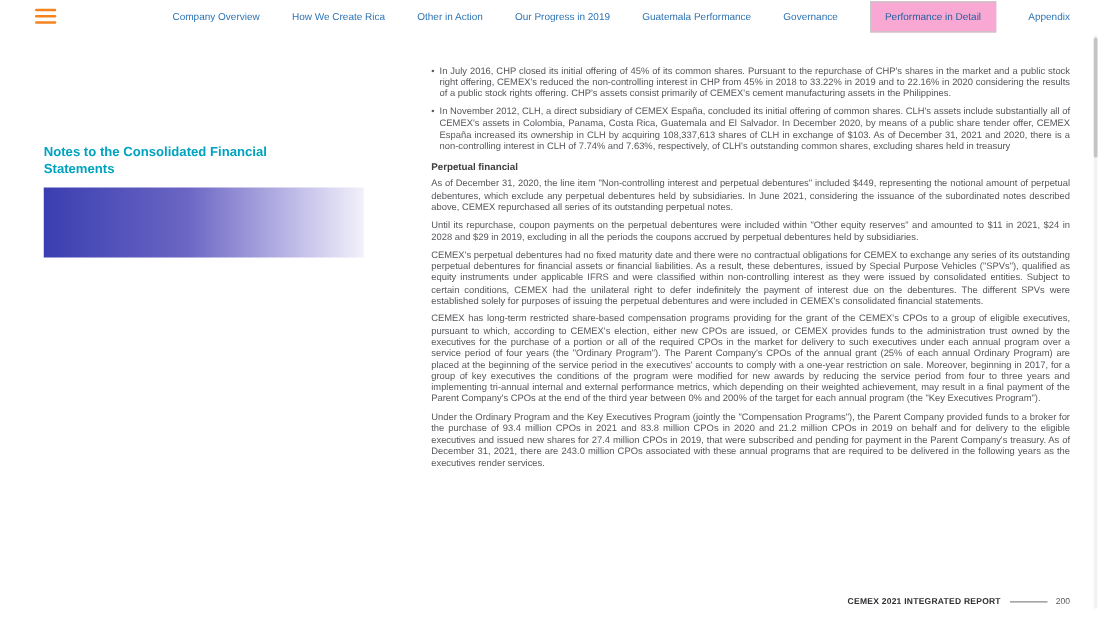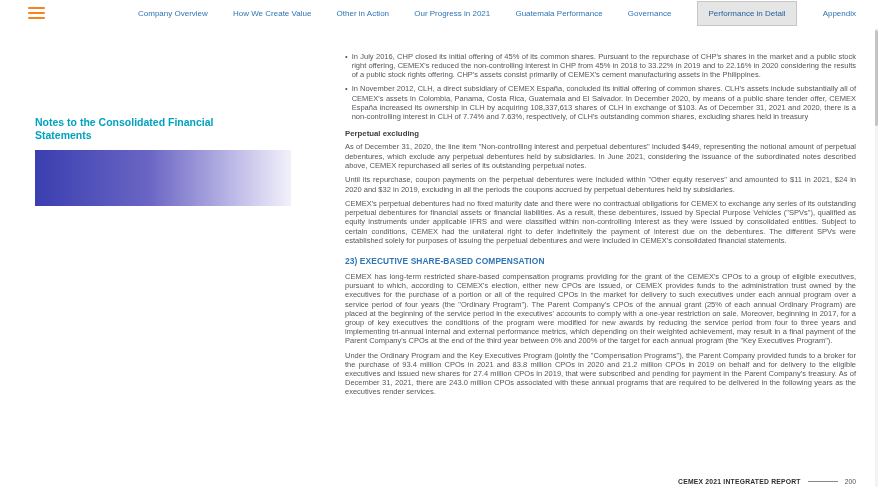--- a/index.html
+++ b/index.html
@@ -11,21 +11,21 @@
     overflow:hidden;
   }
 
   
   .topnav { position:absolute; top:0; left:0; right:0; height:26px; background:#fff; }
   .hamburger { position:absolute; left:28px; top:7px; width:17px; height:12px; cursor:pointer; }
   .hamburger span { display:block; height:2px; background:#F5831F; margin-bottom:3px; border-radius:1px; }
   .nav-items { position:absolute; left:138px; right:24px; top:0; height:26px;
                display:flex; align-items:center; justify-content:space-between; }
   .nav-item { font-size:8px; color:#2E74B5; text-decoration:none; white-space:nowrap; cursor:pointer; }
-  .nav-item.active { border:1px solid #C6C6C6; padding:7px 11px; color:#24619E; background:#e5e5e5; }
+  .nav-item.active { border:1px solid #C6C6C6; padding:7px 11px; color:#24619E; background:#f9a8d4; }
 
   
   .sidebar { position:absolute; left:35px; top:116px; width:208px; }
   .sidebar-title { font-size:10.5px; font-weight:bold; color:#00A3BF; line-height:1.2; }
   .gradient-banner { margin-top:9px; height:56px; width:256px;
     background:linear-gradient(to right, #3A3EB0 0%, #6B66C4 45%, #C3BFE9 80%, #F2F1FA 100%); }
 
   
   .content { position:absolute; left:345px; top:52px; width:511px;
              font-size:7.5px; line-height:1.22; color:#56575B; text-align:justify; }
@@ -50,23 +50,23 @@
 <body>
 
 <header class="topnav">
   <div class="hamburger">
     <span></span>
     <span></span>
     <span></span>
   </div>
   <nav class="nav-items">
     <a class="nav-item">Company Overview</a>
-    <a class="nav-item">How We Create Value</a>
+    <a class="nav-item">How We Create Rica</a>
     <a class="nav-item">Other in Action</a>
-    <a class="nav-item">Our Progress in 2021</a>
+    <a class="nav-item">Our Progress in 2019</a>
     <a class="nav-item">Guatemala Performance</a>
     <a class="nav-item">Governance</a>
     <a class="nav-item active">Performance in Detail</a>
     <a class="nav-item">Appendix</a>
   </nav>
 </header>
 
 <aside class="sidebar">
   <h1 class="sidebar-title">Notes to the Consolidated Financial Statements</h1>
   <div class="gradient-banner"></div>
@@ -75,26 +75,25 @@
 <main class="content">
   <ul class="bullets">
     <li>
       <span>In July 2016, CHP closed its initial offering of 45% of its common shares. Pursuant to the repurchase of CHP's shares in the market and a public stock right offering, CEMEX's reduced the non-controlling interest in CHP from 45% in 2018 to 33.22% in 2019 and to 22.16% in 2020 considering the results of a public stock rights offering. CHP's assets consist primarily of CEMEX's cement manufacturing assets in the Philippines.</span>
     </li>
     <li>
       <span>In November 2012, CLH, a direct subsidiary of CEMEX España, concluded its initial offering of common shares. CLH's assets include substantially all of CEMEX's assets in Colombia, Panama, Costa Rica, Guatemala and El Salvador. In December 2020, by means of a public share tender offer, CEMEX España increased its ownership in CLH by acquiring 108,337,613 shares of CLH in exchange of $103. As of December 31, 2021 and 2020, there is a non-controlling interest in CLH of 7.74% and 7.63%, respectively, of CLH's outstanding common shares, excluding shares held in treasury</span>
     </li>
   </ul>
 
-  <h2 class="subhead">Perpetual excluding</h2>
+  <h2 class="subhead">Perpetual financial</h2>
   <p class="para">As of December 31, 2020, the line item "Non-controlling interest and perpetual debentures" included $449, representing the notional amount of perpetual debentures, which exclude any perpetual debentures held by subsidiaries. In June 2021, considering the issuance of the subordinated notes described above, CEMEX repurchased all series of its outstanding perpetual notes.</p>
-  <p class="para">Until its repurchase, coupon payments on the perpetual debentures were included within "Other equity reserves" and amounted to $11 in 2021, $24 in 2020 and $32 in 2019, excluding in all the periods the coupons accrued by perpetual debentures held by subsidiaries.</p>
+  <p class="para">Until its repurchase, coupon payments on the perpetual debentures were included within "Other equity reserves" and amounted to $11 in 2021, $24 in 2028 and $29 in 2019, excluding in all the periods the coupons accrued by perpetual debentures held by subsidiaries.</p>
   <p class="para">CEMEX's perpetual debentures had no fixed maturity date and there were no contractual obligations for CEMEX to exchange any series of its outstanding perpetual debentures for financial assets or financial liabilities. As a result, these debentures, issued by Special Purpose Vehicles ("SPVs"), qualified as equity instruments under applicable IFRS and were classified within non-controlling interest as they were issued by consolidated entities. Subject to certain conditions, CEMEX had the unilateral right to defer indefinitely the payment of interest due on the debentures. The different SPVs were established solely for purposes of issuing the perpetual debentures and were included in CEMEX's consolidated financial statements.</p>
 
-  <h2 class="bluehead">23) EXECUTIVE SHARE-BASED COMPENSATION</h2>
   <p class="para">CEMEX has long-term restricted share-based compensation programs providing for the grant of the CEMEX's CPOs to a group of eligible executives, pursuant to which, according to CEMEX's election, either new CPOs are issued, or CEMEX provides funds to the administration trust owned by the executives for the purchase of a portion or all of the required CPOs in the market for delivery to such executives under each annual program over a service period of four years (the "Ordinary Program"). The Parent Company's CPOs of the annual grant (25% of each annual Ordinary Program) are placed at the beginning of the service period in the executives' accounts to comply with a one-year restriction on sale. Moreover, beginning in 2017, for a group of key executives the conditions of the program were modified for new awards by reducing the service period from four to three years and implementing tri-annual internal and external performance metrics, which depending on their weighted achievement, may result in a final payment of the Parent Company's CPOs at the end of the third year between 0% and 200% of the target for each annual program (the "Key Executives Program").</p>
   <p class="para">Under the Ordinary Program and the Key Executives Program (jointly the "Compensation Programs"), the Parent Company provided funds to a broker for the purchase of 93.4 million CPOs in 2021 and 83.8 million CPOs in 2020 and 21.2 million CPOs in 2019 on behalf and for delivery to the eligible executives and issued new shares for 27.4 million CPOs in 2019, that were subscribed and pending for payment in the Parent Company's treasury. As of December 31, 2021, there are 243.0 million CPOs associated with these annual programs that are required to be delivered in the following years as the executives render services.</p>
 </main>
 
 <div class="scroll-track"></div>
 <div class="scroll-thumb"></div>
 
 <footer class="footer">
   <span class="footer-title">CEMEX 2021 INTEGRATED REPORT</span>
   <span class="footer-line"></span>

